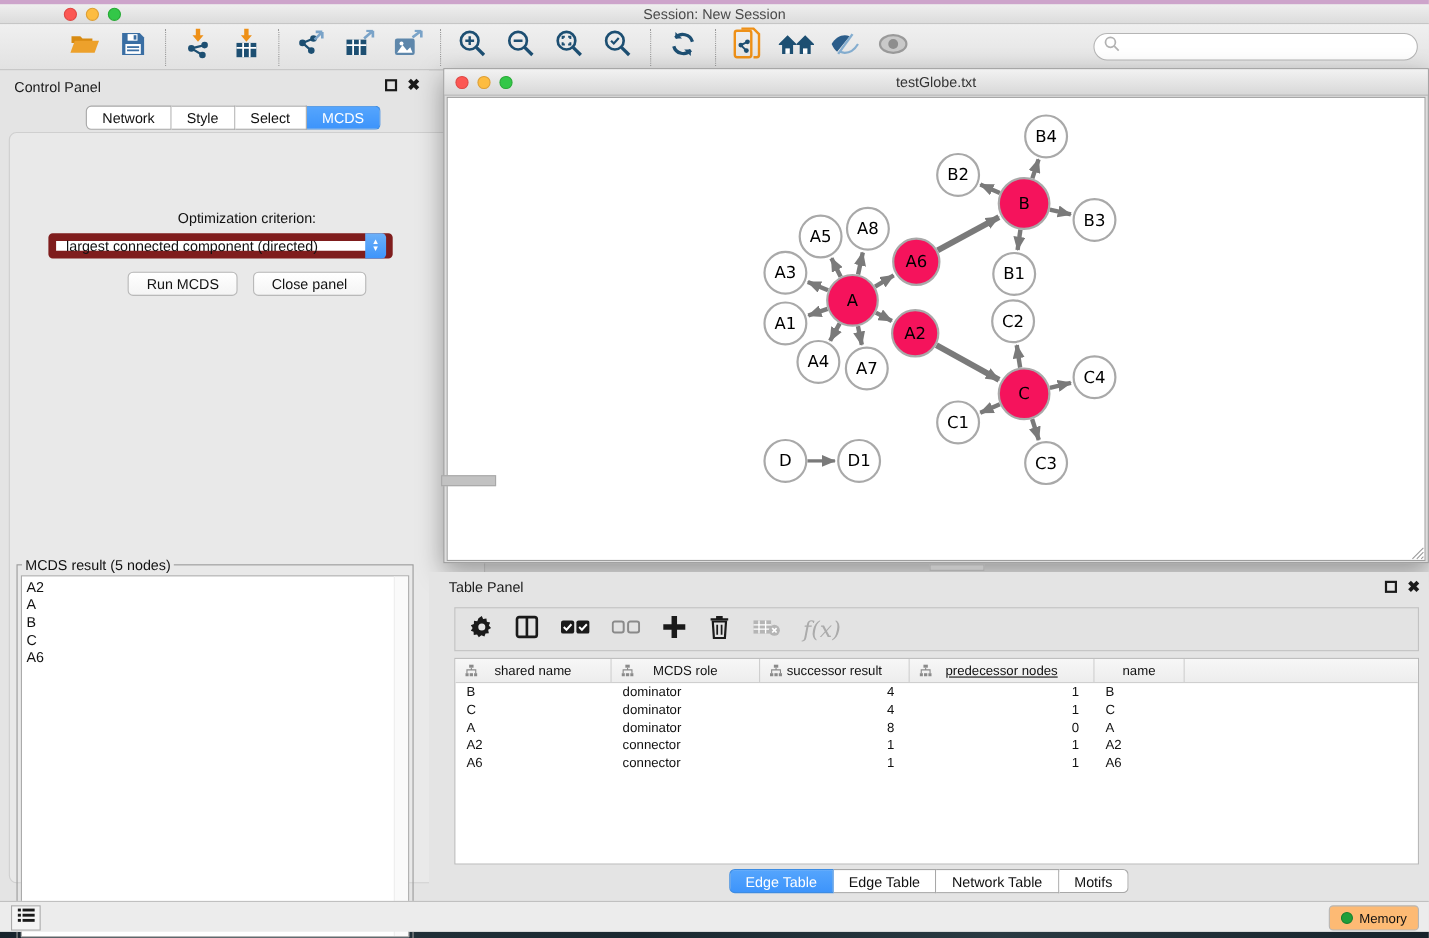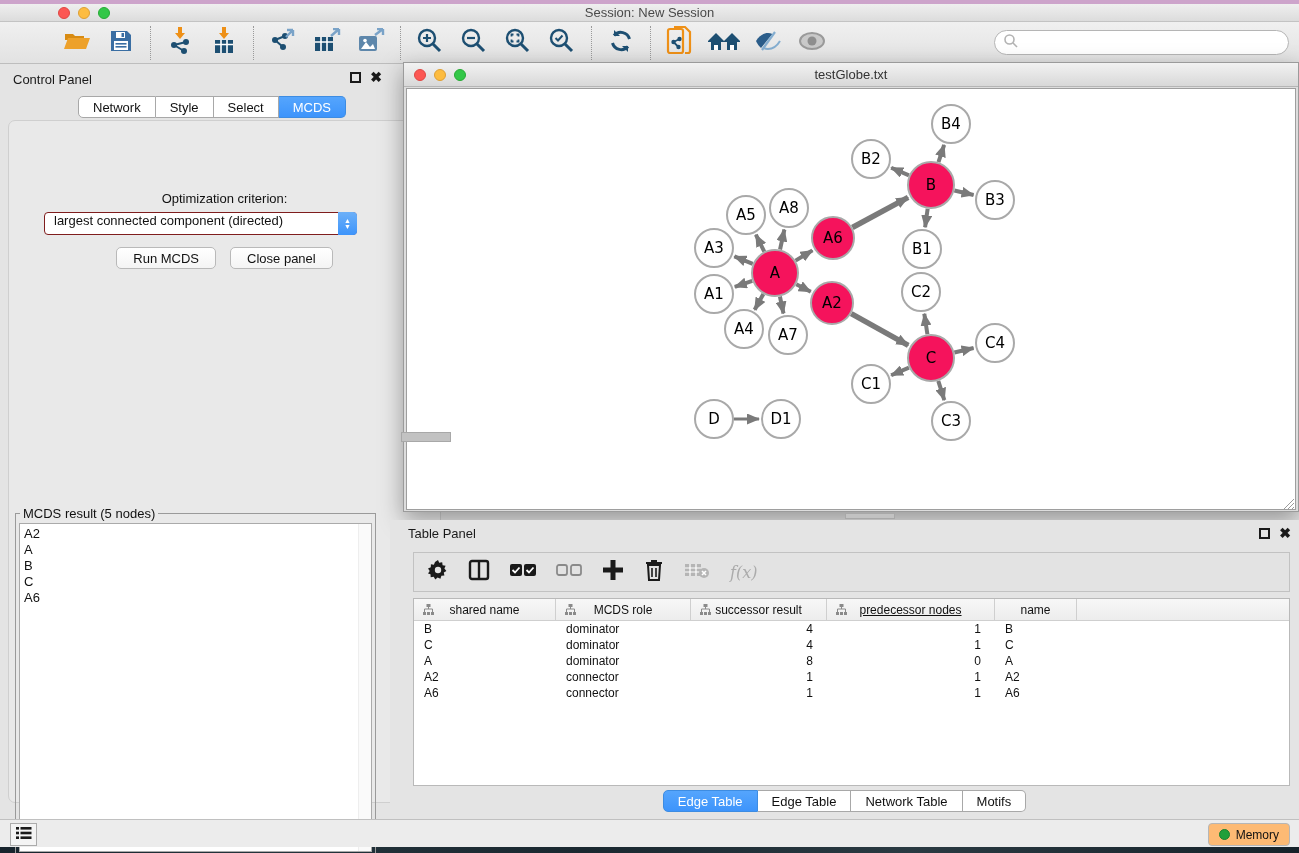--- a/index.html
+++ b/index.html
@@ -43,21 +43,21 @@
   #cp-tabs { position:absolute; left:78px; top:32px; display:flex; }
   .seg-tab { height:22px; padding:0 14px; background:#fff; border:1px solid #a8a8a8; border-left:none;
     font-size:13px; color:#111; display:flex; align-items:center; }
   .seg-tab:first-child { border-left:1px solid #a8a8a8; border-radius:5px 0 0 5px; }
   .seg-tab:last-child { border-radius:0 5px 5px 0; }
   .seg-tab.active { background:linear-gradient(#55a5fd,#3d94fb); color:#fff; border-color:#3d8ce2; }
   #cp-body { position:absolute; left:8px; top:56px; width:433px; height:683px; background:#e9e9e9;
     border:1px solid #cfcfcf; border-radius:7px; }
   #opt-label { position:absolute; left:0; width:100%; top:70px; text-align:center; font-size:13px; color:#111; }
   #criterion-select { position:absolute; left:35px; top:91px; width:313px; height:23px; background:#fff;
-    border:1px solid #7f1d1d; border-radius:4px; display:flex; align-items:flex-start; font-size:13px; color:#111; }
+    border:7px solid #7f1d1d; border-radius:4px; display:flex; align-items:center; font-size:13px; color:#111; }
   #criterion-select .val { padding-left:9px; flex:1; }
   .stepper { width:19px; height:23px; margin:-1px; border-radius:0 4px 4px 0;
     background:linear-gradient(#6cb0f8,#3d94fb); display:flex; flex-direction:column;
     align-items:center; justify-content:center; color:#fff; font-size:7px; line-height:6px; }
   #cp-buttons { position:absolute; left:0; top:126px; width:100%; display:flex; justify-content:center; gap:14px; }
   .mac-btn { height:22px; padding:0 16px; background:linear-gradient(#ffffff,#f4f4f4); border:1px solid #b9b9b9;
     border-radius:5px; font-size:13px; color:#111; display:flex; align-items:center; }
   #mcds-group { position:absolute; left:6px; top:392px; width:361px; height:343px;
     border:1px solid #9a9a9a; }
   #mcds-legend { position:absolute; left:4px; top:-8px; background:#e9e9e9; padding:0 3px;
@@ -83,21 +83,21 @@
 
   
   .split-handle { background:#c2c2c2; border:1px solid #a8a8a8; }
 
   
   #table-panel { left:390px; top:520px; width:909px; height:299px; background:#e4e4e4; }
   #tp-title { position:absolute; left:18px; top:6px; font-size:13px; color:#1a1a1a; }
   #tp-toolbar { position:absolute; left:23px; top:32px; width:877px; height:40px; background:#e3e3e3;
     border:1px solid #c2c2c2; display:flex; align-items:center; gap:20px; padding-left:14px; }
   .tp-icon { display:flex; align-items:center; justify-content:center; }
-  .fx { font-family:"DejaVu Serif", serif; font-style:italic; font-size:16px; color:#ababab; }
+  .fx { font-family:"DejaVu Serif", serif; font-style:italic; font-size:20px; color:#ababab; }
   #data-table { position:absolute; left:23px; top:78px; width:877px; height:188px; background:#fff;
     border:1px solid #b9b9b9; overflow:hidden; }
   #thead { display:flex; height:22px; background:linear-gradient(#f7f7f7,#ededed); border-bottom:1px solid #cfcfcf; }
   .th { position:relative; display:flex; align-items:center; justify-content:center;
     border-right:1px solid #cfcfcf; font-size:12px; color:#111; }
   .th .col-icon { position:absolute; left:9px; top:5px; }
   .tr { display:flex; height:16px; align-items:center; }
   .td { font-size:12px; color:#111; padding:0 14px 0 10px; overflow:hidden; white-space:nowrap; }
   .td.right { text-align:right; }
   #tp-tabs { position:absolute; left:0; top:270px; width:100%; display:flex; justify-content:center; }

